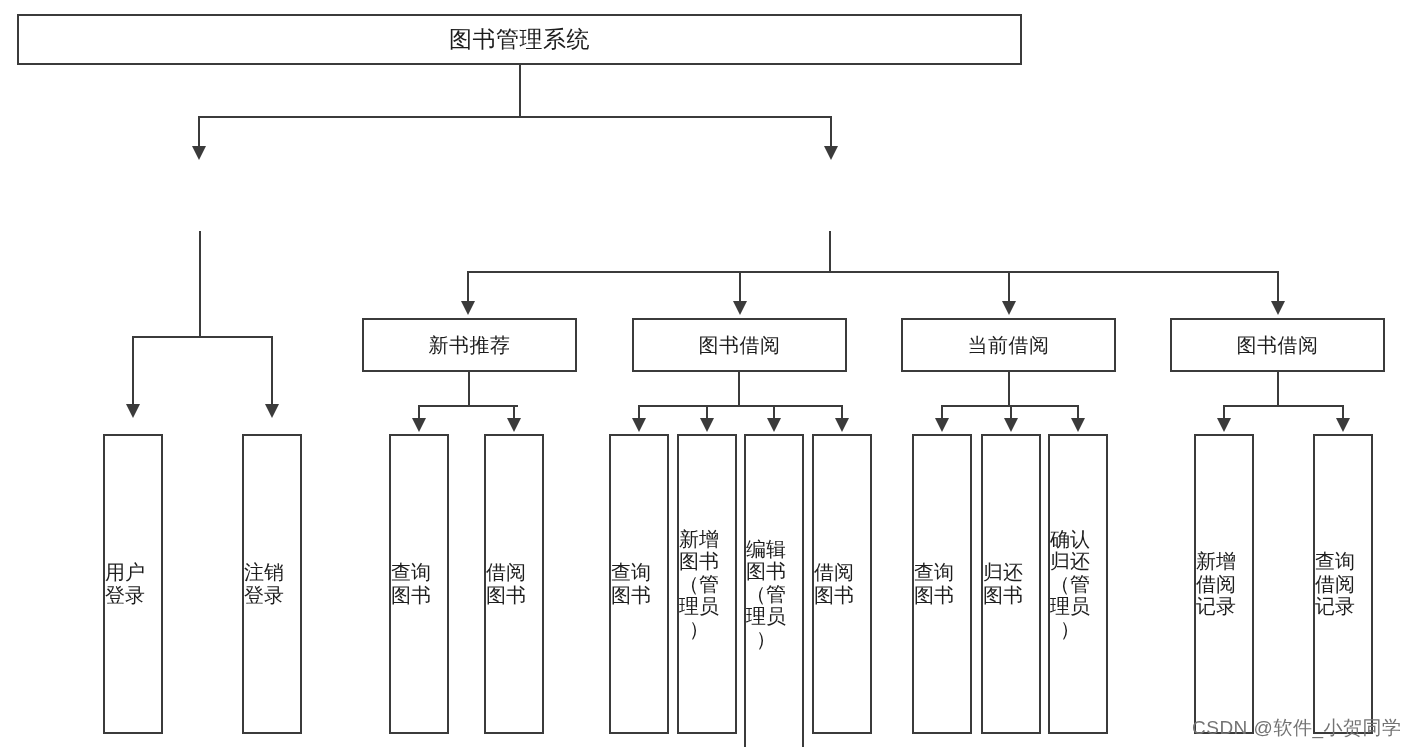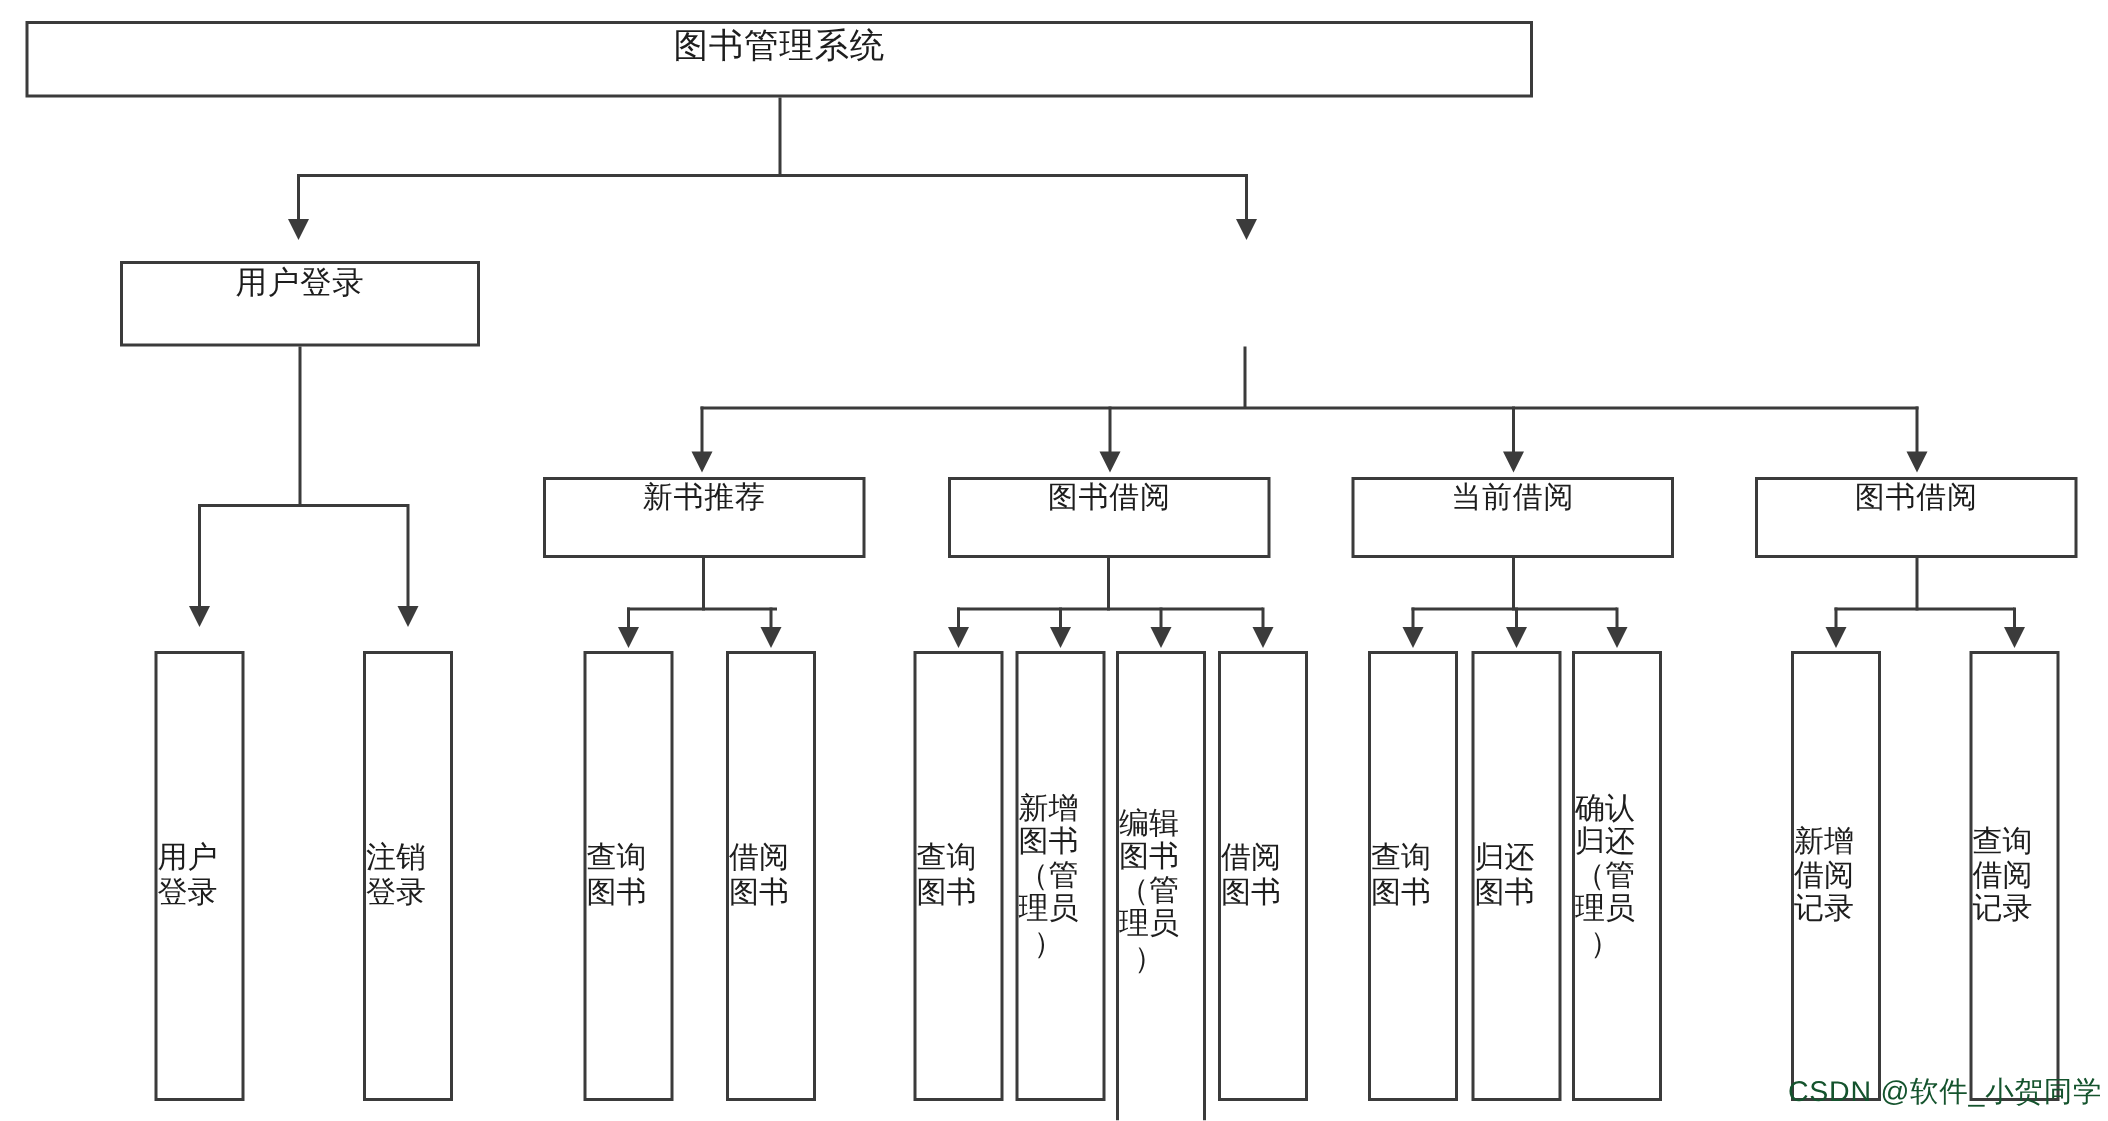--- a/index.html
+++ b/index.html
@@ -18,21 +18,21 @@
     background: #ffffff;
     overflow: hidden;
   }
   
   .node {
     position: absolute;
     box-sizing: border-box;
     background: #ffffff;
     border: 2px solid #3b3b3b;
     display: flex;
-    align-items: flex-start;
+    align-items: center;
     justify-content: center;
     color: #1d1d1d;
   }
   .node-label {
     font-size: 21px;
     line-height: 1.25;
     letter-spacing: 0.5px;
     white-space: nowrap;
   }
   
@@ -65,21 +65,21 @@
     position: absolute;
     width: 0;
     height: 0;
     border-left: 7px solid transparent;
     border-right: 7px solid transparent;
     border-top: 14px solid #3b3b3b;
   }
   
   #watermark {
     position: absolute;
-    color: #14532d;
+    color: #737373;
     font-size: 19px;
     white-space: nowrap;
     letter-spacing: 0.5px;
     user-select: none;
   }
 </style>
 </head>
 <body>
 
 <div id="diagram">
@@ -90,23 +90,20 @@
 
   <div class="conn v" style="left:519px; top:65px; height:52px;"></div>
 
   <div class="conn h" style="left:198px; top:116px; width:634px;"></div>
 
   <div class="conn v" style="left:198px; top:116px; height:34px;"></div>
   <div class="arrow" style="left:192px; top:146px;"></div>
   <div class="conn v" style="left:830px; top:116px; height:34px;"></div>
   <div class="arrow" style="left:824px; top:146px;"></div>
 
-  <div class="node h2" style="left:80px; top:174px; width:240px; height:57px;">
-    <span class="node-label">用户登录</span>
-  </div>
 
   <div class="conn v" style="left:199px; top:231px; height:106px;"></div>
   <div class="conn h" style="left:132px; top:336px; width:140px;"></div>
   <div class="conn v" style="left:132px; top:336px; height:71px;"></div>
   <div class="arrow" style="left:126px; top:404px;"></div>
   <div class="conn v" style="left:271px; top:336px; height:71px;"></div>
   <div class="arrow" style="left:265px; top:404px;"></div>
 
   <div class="conn v" style="left:829px; top:231px; height:41px;"></div>
   <div class="conn h" style="left:467px; top:271px; width:812px;"></div>

